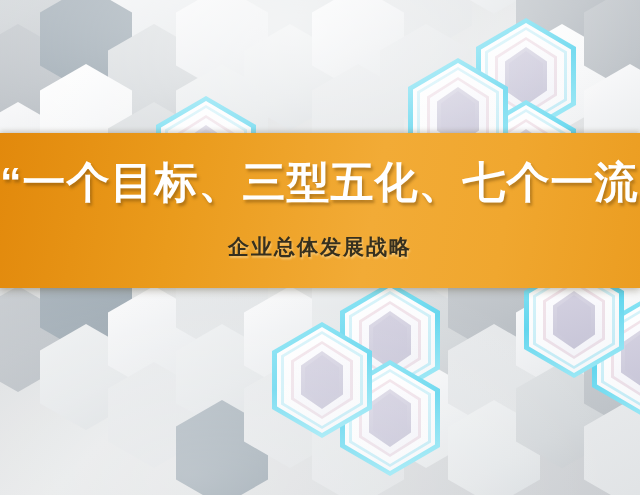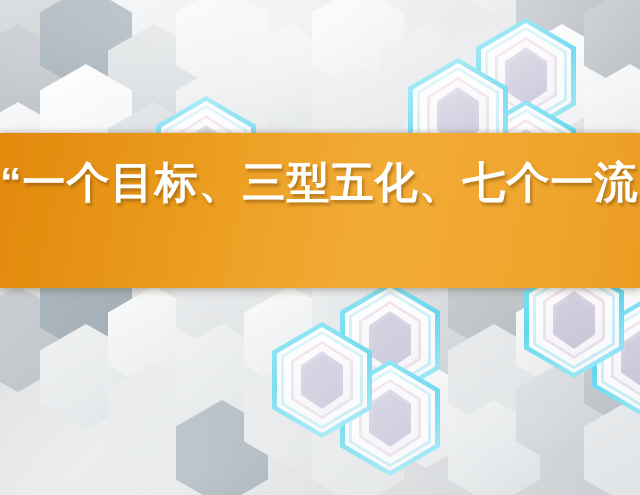--- a/index.html
+++ b/index.html
@@ -252,15 +252,16 @@
         <div class="ring r-pink"></div>
         <div class="ring r-white3"></div>
         <div class="ring r-inner"></div>
         <div class="ring r-core"></div>
       </div>
     </div>
   <div id="sheen"></div>
 
   <div id="title-band">
     <div id="band-title">“一个目标、三型五化、七个一流”</div>
+    <div id="band-subtitle">企业总体发展战略</div>
   </div>
 
 </div>
 
 </body></html>

